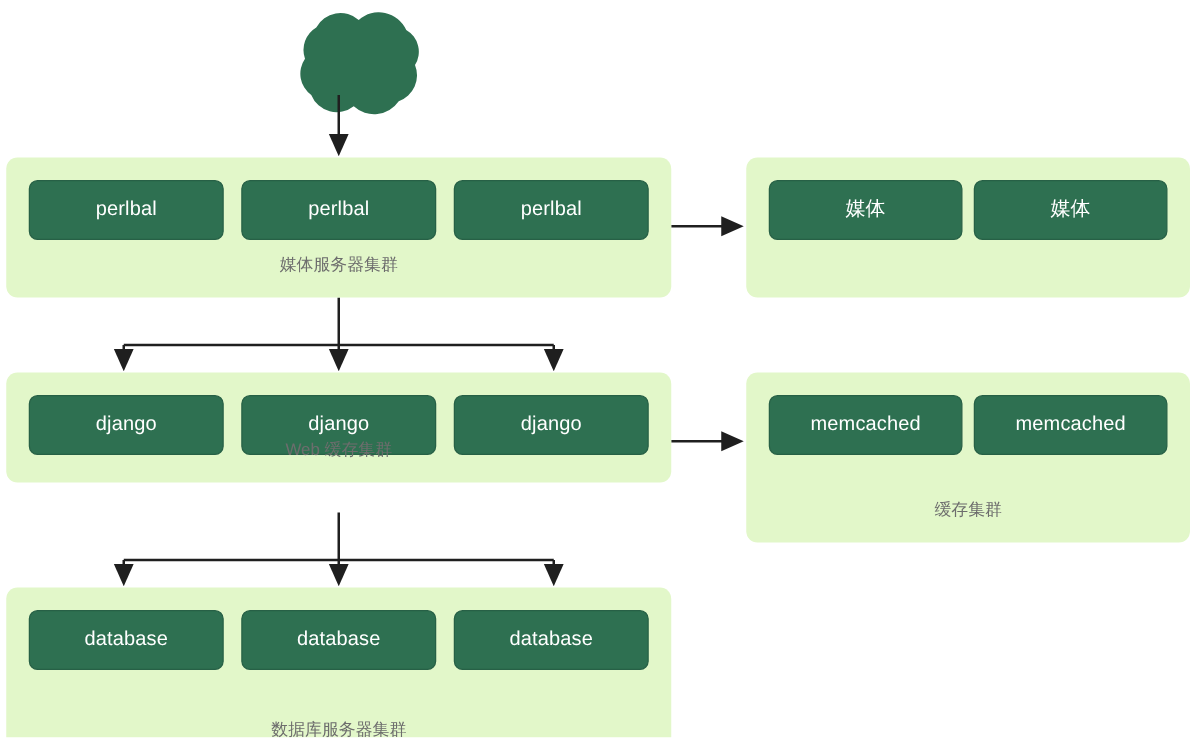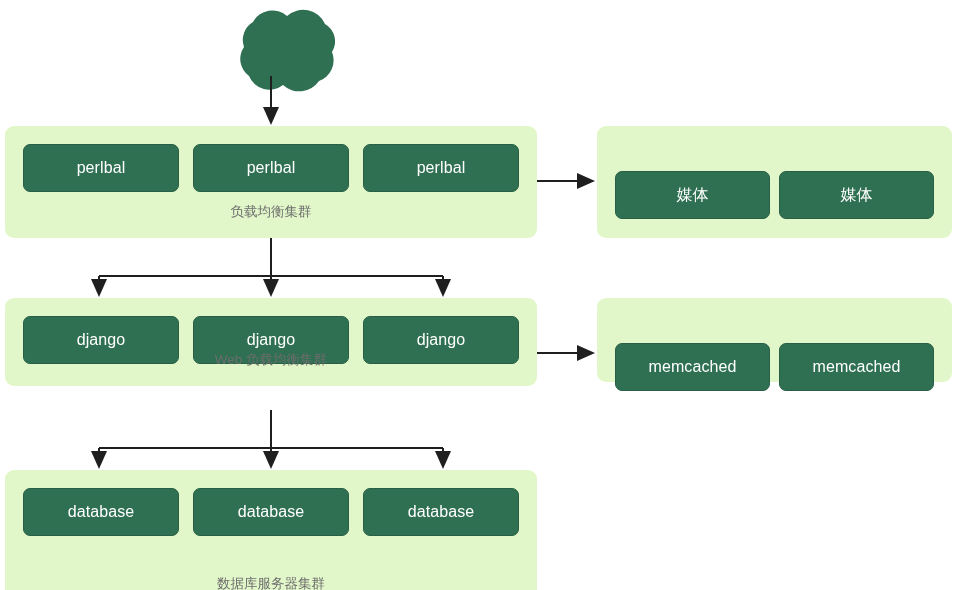--- a/index.html
+++ b/index.html
@@ -53,27 +53,27 @@
     right: 0;
     bottom: 17px;
     text-align: center;
     color: #6d6d6d;
     font-size: 13.5px;
   }
   
   #cluster-lb     { left: 5px;   top: 126px; width: 532px; height: 112px; }
   #cluster-media  { left: 597px; top: 126px; width: 355px; height: 112px; }
   #cluster-web    { left: 5px;   top: 298px; width: 532px; height: 88px; }
-  #cluster-cache  { left: 597px; top: 298px; width: 355px; height: 84px; }
+  #cluster-cache  { left: 597px; top: 298px; width: 355px; height: 136px; }
   #cluster-db     { left: 5px;   top: 470px; width: 532px; height: 140px; }
 
   
   .three .node { width: 156px; }
   
-  .two .node { width: 155px; margin-top: 27px; }
+  .two .node { width: 155px; }
 
   
   #connectors {
     position: absolute;
     left: 0;
     top: 0;
     width: 958px;
     height: 590px;
     pointer-events: none;
   }
@@ -134,44 +134,45 @@
       <path class="edge" d="M 443 448 L 443 466" marker-end="url(#arrowhead)"></path>
     </g>
   </svg>
 
   <div class="cluster three" id="cluster-lb">
     <div class="cluster-nodes">
       <div class="node">perlbal</div>
       <div class="node">perlbal</div>
       <div class="node">perlbal</div>
     </div>
-    <div class="cluster-label">负载均衡集群</div>
+    <div class="cluster-label">媒体服务器集群</div>
   </div>
 
   <div class="cluster two" id="cluster-media">
     <div class="cluster-nodes">
       <div class="node">媒体</div>
       <div class="node">媒体</div>
     </div>
   </div>
 
   <div class="cluster three" id="cluster-web">
     <div class="cluster-nodes">
       <div class="node">django</div>
       <div class="node">django</div>
       <div class="node">django</div>
     </div>
-    <div class="cluster-label">Web 负载均衡集群</div>
+    <div class="cluster-label">Web 缓存集群</div>
   </div>
 
   <div class="cluster two" id="cluster-cache">
     <div class="cluster-nodes">
       <div class="node">memcached</div>
       <div class="node">memcached</div>
     </div>
+    <div class="cluster-label">缓存集群</div>
   </div>
 
   <div class="cluster three" id="cluster-db">
     <div class="cluster-nodes">
       <div class="node">database</div>
       <div class="node">database</div>
       <div class="node">database</div>
     </div>
     <div class="cluster-label">数据库服务器集群</div>
   </div>

